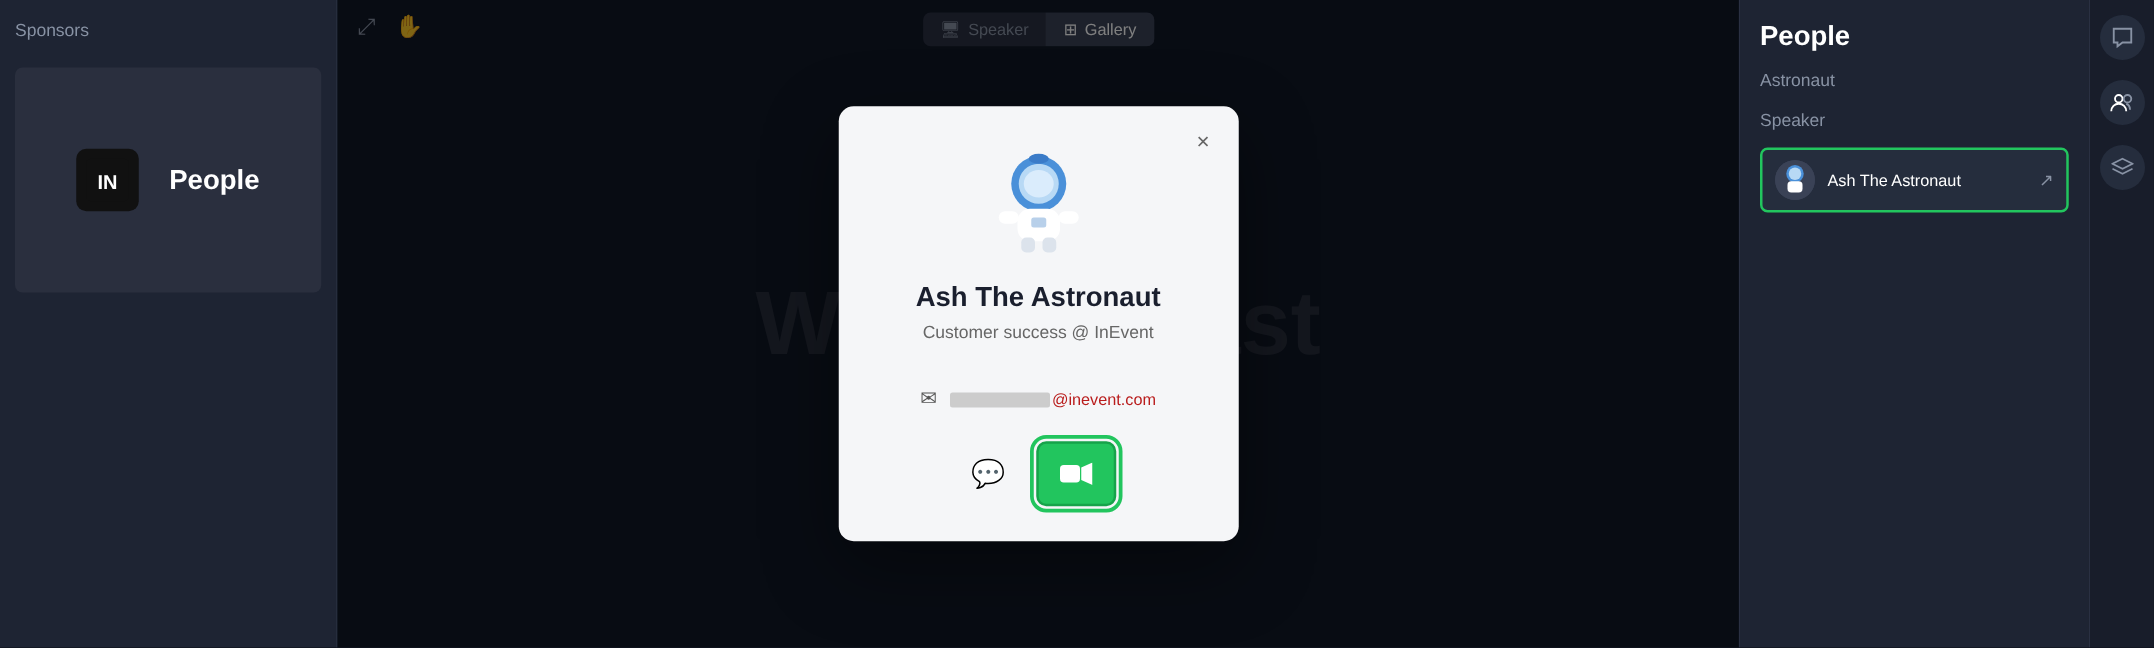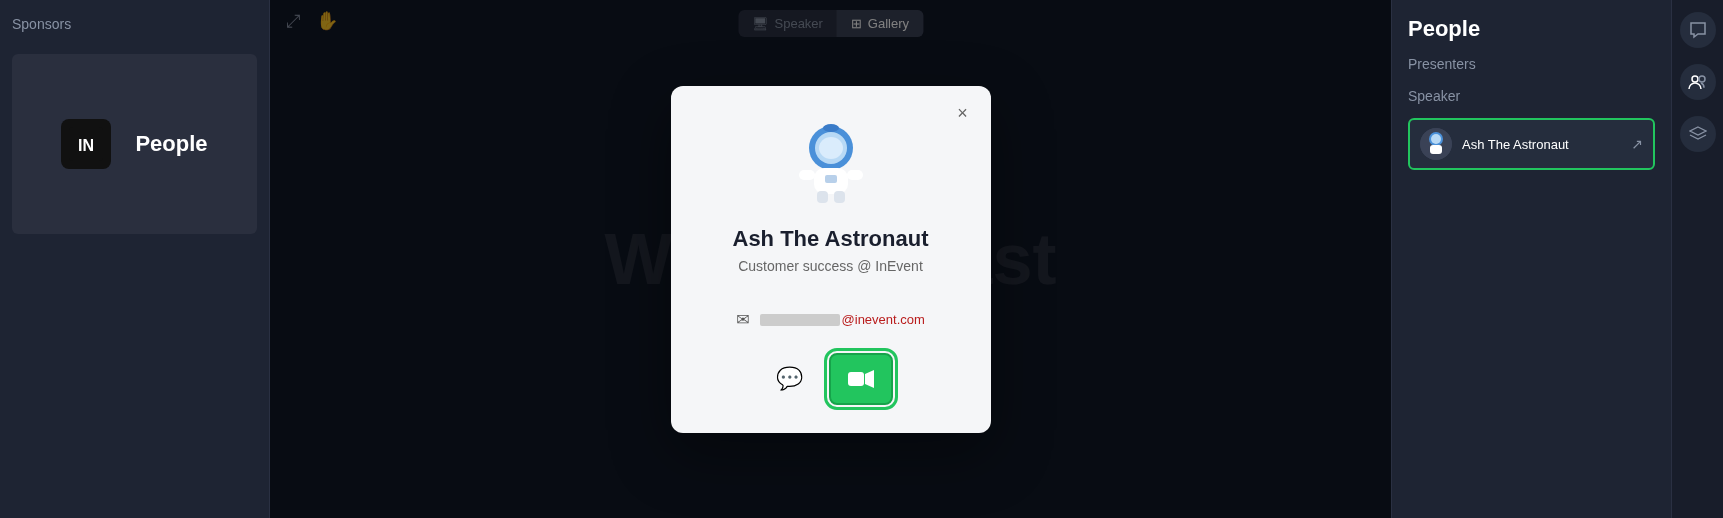--- a/index.html
+++ b/index.html
@@ -414,21 +414,21 @@
           </svg>
         </button>
       </div>
     </div>
   </div>
 </div>
 
 <div class="right-sidebar">
   <div class="people-title">People</div>
   <div class="people-tabs">
-    <div class="people-tab">Presenters</div>
+    <div class="people-tab">Astronaut</div>
     <div class="people-tab viewers">Speaker</div>
   </div>
   <div class="viewer-item">
     <div class="viewer-avatar">
       <svg width="32" height="32" viewBox="0 0 32 32">
         <circle cx="16" cy="16" r="16" fill="#3a4256"></circle>
 
         <ellipse cx="16" cy="11" rx="7" ry="7" fill="#4a90d9"></ellipse>
         <ellipse cx="16" cy="11" rx="5" ry="5" fill="#b8d9f5"></ellipse>
         <rect x="10" y="17" width="12" height="9" rx="3" fill="white"></rect>

